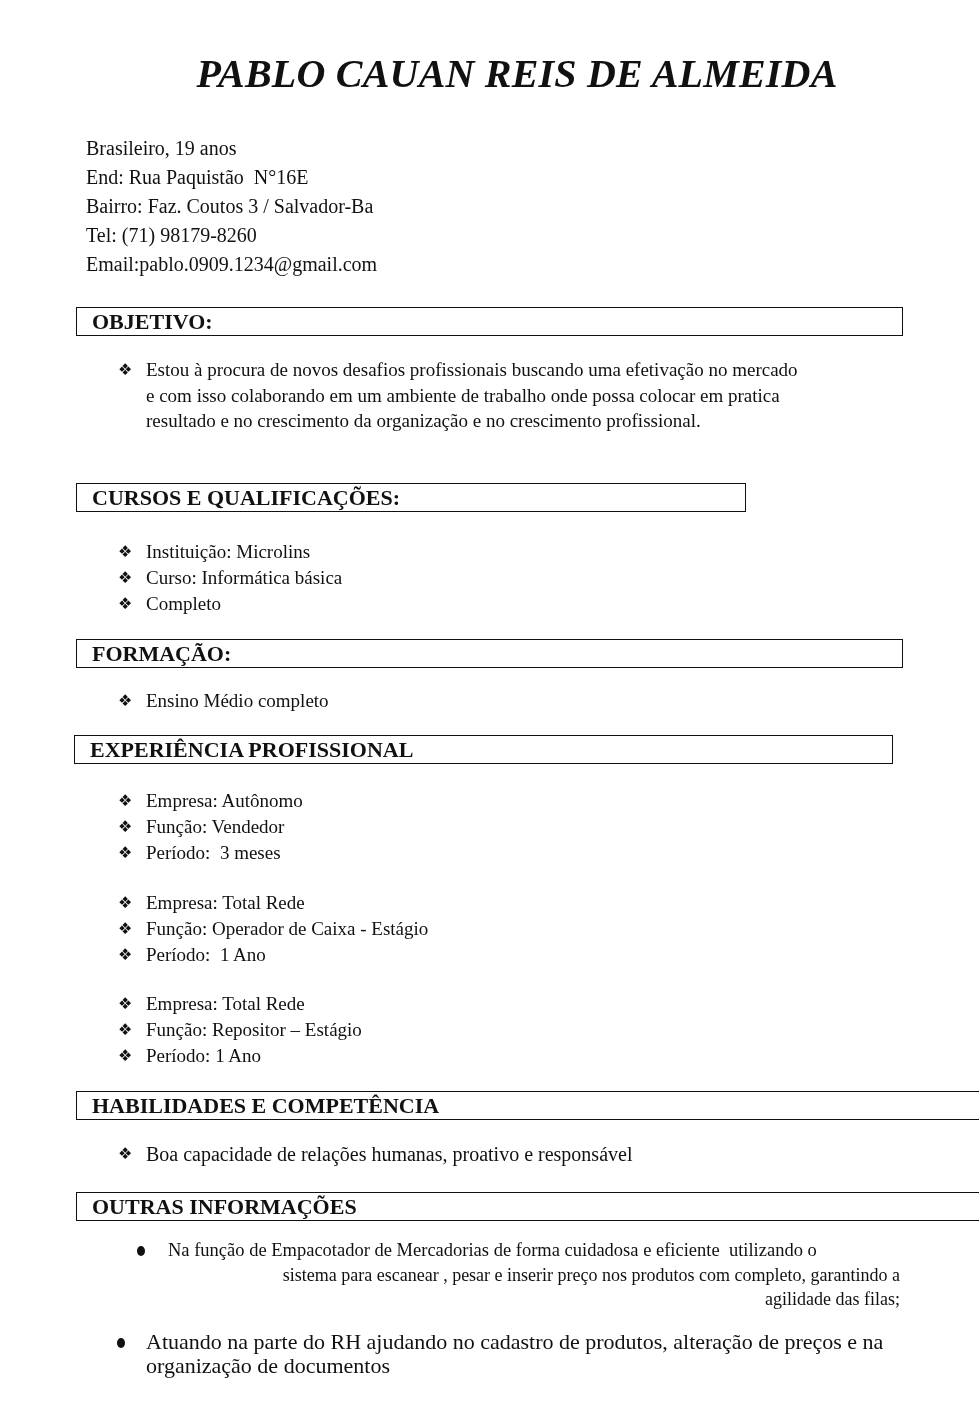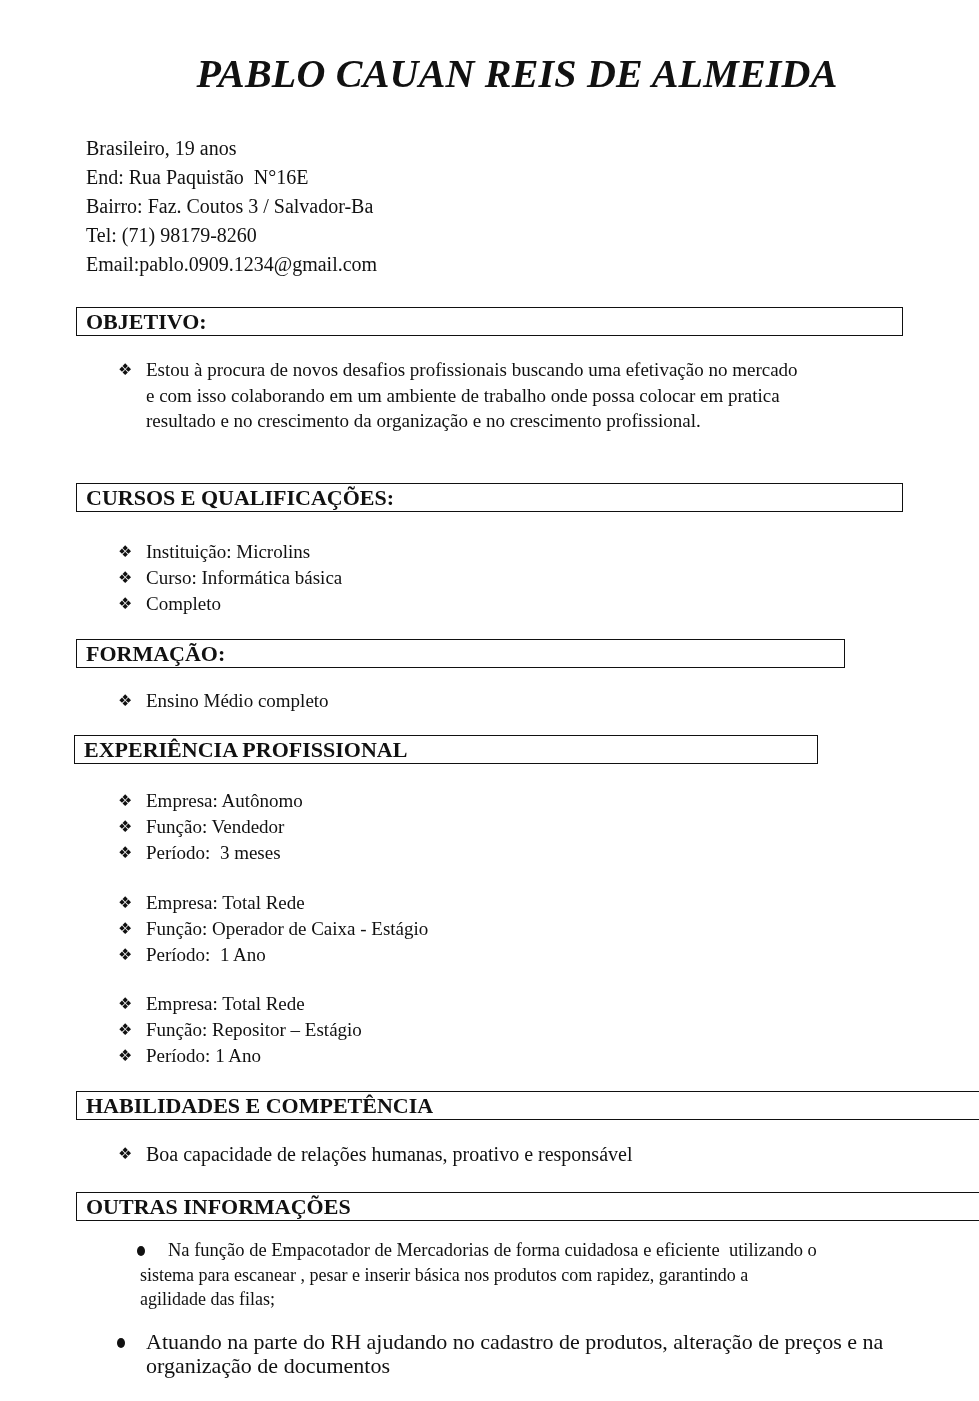--- a/index.html
+++ b/index.html
@@ -13,28 +13,28 @@
     left: 0; width: 1034px; top: 50px; text-align: center;
     font-size: 40px; font-weight: bold; font-style: italic; letter-spacing: 0.2px;
     line-height: 48px;
   }
   .info { left: 86px; top: 134px; font-size: 20px; line-height: 29px; }
   .info div { white-space: pre; }
   .sec-box {
     border: 1.5px solid #111;
     height: 29px; box-sizing: border-box;
     font-weight: bold; font-size: 22px; line-height: 27px;
-    padding-left: 9px; white-space: pre;
+    padding-left: 15px; white-space: pre;
   }
   .ul { font-size: 19px; line-height: 26px; }
   .li { position: relative; padding-left: 28px; white-space: pre; }
   .li .b { position: absolute; left: 0; top: 0; font-size: 16px; font-family: "DejaVu Sans", sans-serif; }
   .para { font-size: 19px; line-height: 25.5px; }
   .dot { position: absolute; width: 8px; height: 10px; border-radius: 50%; background: #111; }
-  .centered { text-align: left; font-size: 18px; line-height: 24px; }
+  .centered { text-align: right; font-size: 18px; line-height: 24px; }
 </style>
 </head>
 <body>
 
 <div class="abs title">PABLO CAUAN REIS DE ALMEIDA</div>
 
 <div class="abs info">
   <div>Brasileiro, 19 anos</div>
   <div>End: Rua Paquistão  N°16E</div>
   <div>Bairro: Faz. Coutos 3 / Salvador-Ba</div>
@@ -45,33 +45,33 @@
 <div class="abs sec-box" style="left:76px; top:307px; width:827px;">OBJETIVO:</div>
 <div class="abs para" style="left:118px; top:357px; width:790px;">
   <span class="abs" style="left:0; top:0; font-size:16px; font-family:'DejaVu Sans',sans-serif;">❖</span>
   <div style="padding-left:28px;">
     <div>Estou à procura de novos desafios profissionais buscando uma efetivação no mercado</div>
     <div>e com isso colaborando em um ambiente de trabalho onde possa colocar em pratica</div>
     <div>resultado e no crescimento da organização e no crescimento profissional.</div>
   </div>
 </div>
 
-<div class="abs sec-box" style="left:76px; top:483px; width:827px;">CURSOS E QUALIFICAÇÕES:</div>
+<div class="abs sec-box" style="left:76px; top:483px; width:670px;">CURSOS E QUALIFICAÇÕES:</div>
 <div class="abs ul" style="left:118px; top:539px;">
   <div class="li"><span class="b">❖</span><span>Instituição: Microlins</span></div>
   <div class="li"><span class="b">❖</span><span>Curso: Informática básica</span></div>
   <div class="li"><span class="b">❖</span><span>Completo</span></div>
 </div>
 
-<div class="abs sec-box" style="left:76px; top:639px; width:769px;">FORMAÇÃO:</div>
+<div class="abs sec-box" style="left:76px; top:639px; width:827px;">FORMAÇÃO:</div>
 <div class="abs ul" style="left:118px; top:688px;">
   <div class="li"><span class="b">❖</span><span>Ensino Médio completo</span></div>
 </div>
 
-<div class="abs sec-box" style="left:74px; top:735px; width:744px;">EXPERIÊNCIA PROFISSIONAL</div>
+<div class="abs sec-box" style="left:74px; top:735px; width:819px;">EXPERIÊNCIA PROFISSIONAL</div>
 <div class="abs ul" style="left:118px; top:788px;">
   <div class="li"><span class="b">❖</span><span>Empresa: Autônomo</span></div>
   <div class="li"><span class="b">❖</span><span>Função: Vendedor</span></div>
   <div class="li"><span class="b">❖</span><span>Período:  3 meses</span></div>
 </div>
 <div class="abs ul" style="left:118px; top:890px;">
   <div class="li"><span class="b">❖</span><span>Empresa: Total Rede</span></div>
   <div class="li"><span class="b">❖</span><span>Função: Operador de Caixa - Estágio</span></div>
   <div class="li"><span class="b">❖</span><span>Período:  1 Ano</span></div>
 </div>
@@ -83,20 +83,20 @@
 
 <div class="abs sec-box" style="left:76px; top:1091px; width:941px;">HABILIDADES E COMPETÊNCIA</div>
 <div class="abs ul" style="left:118px; top:1141px; font-size:20px;">
   <div class="li"><span class="b">❖</span><span>Boa capacidade de relações humanas, proativo e responsável</span></div>
 </div>
 
 <div class="abs sec-box" style="left:76px; top:1192px; width:948px;">OUTRAS INFORMAÇÕES</div>
 
 <div class="abs dot" style="left:137px; top:1246px;"></div>
 <div class="abs centered" style="left:168px; top:1238px; white-space:pre; font-size:18.5px;">Na função de Empacotador de Mercadorias de forma cuidadosa e eficiente  utilizando o</div>
-<div class="abs centered" style="left:140px; width:760px; top:1263px;">sistema para escanear , pesar e inserir básica nos produtos com rapidez, garantindo a</div>
+<div class="abs centered" style="left:140px; width:760px; top:1263px;">sistema para escanear , pesar e inserir preço nos produtos com completo, garantindo a</div>
 <div class="abs centered" style="left:140px; width:760px; top:1287px;">agilidade das filas;</div>
 
 <div class="abs dot" style="left:117px; top:1338px;"></div>
 <div class="abs" style="left:146px; top:1330px; font-size:22px; line-height:24px;">
   <div style="white-space:pre;">Atuando na parte do RH ajudando no cadastro de produtos, alteração de preços e na</div>
   <div style="white-space:pre;">organização de documentos</div>
 </div>
 
 </body></html>

